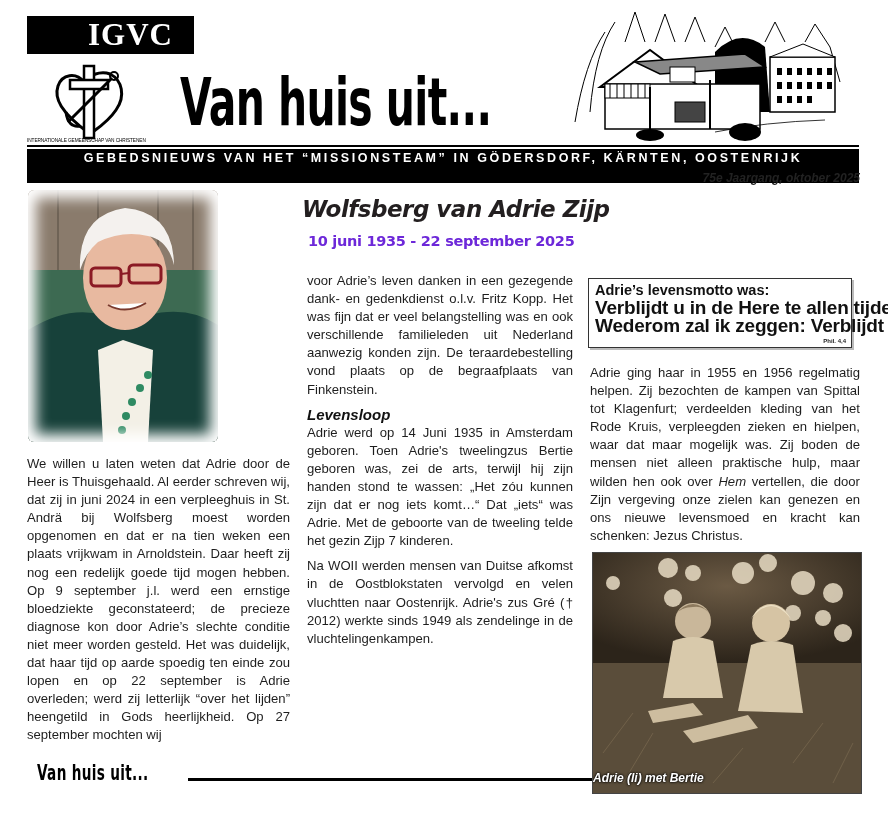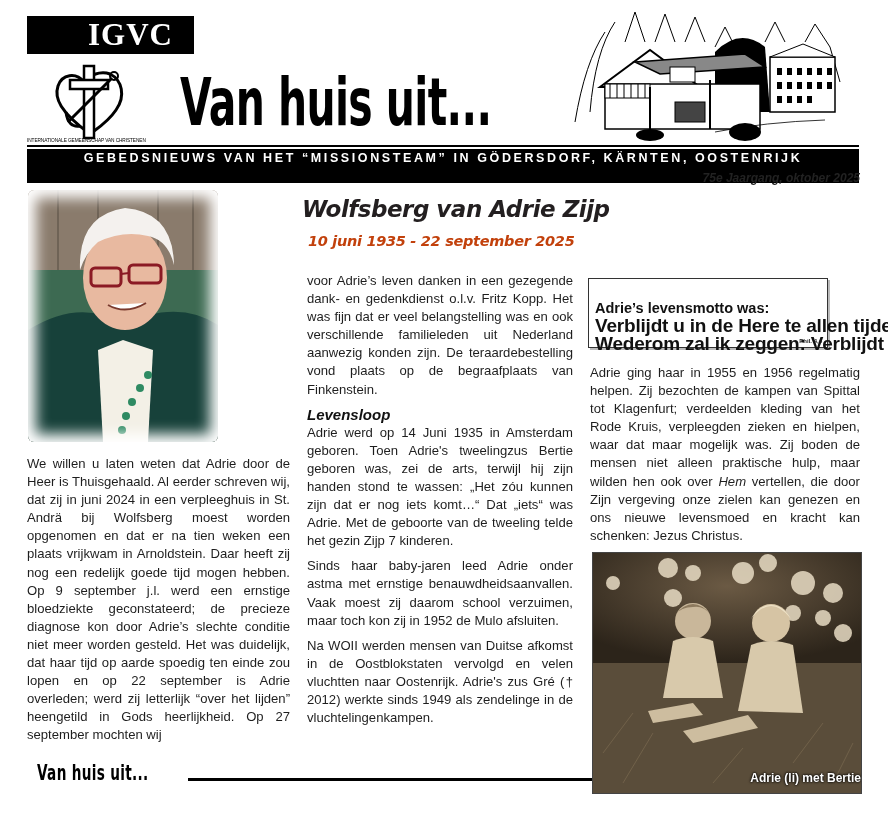--- a/index.html
+++ b/index.html
@@ -13,35 +13,35 @@
   .house { position: absolute; left: 565px; top: 2px; width: 295px; height: 140px; }
   .head-rule { position: absolute; left: 27px; top: 145px; width: 832px; height: 2px; background: #000; }
   .banner { position: absolute; left: 27px; top: 149px; width: 832px; height: 34px; background: #000; color: #fff; font-weight: bold; font-size: 12.5px; line-height: 18px; letter-spacing: 2.6px; text-align: center; white-space: nowrap; overflow: hidden; }
   .issue { position: absolute; right: 28px; top: 171px; font-weight: bold; font-style: italic; font-size: 12px; color: #222; }
 
   
   .portrait { position: absolute; left: 28px; top: 190px; width: 190px; height: 252px; border-radius: 6px; overflow: hidden; box-shadow: 0 0 10px 6px #fff inset; }
   .portrait svg { display: block; }
   .portrait-fade { position: absolute; inset: 0; box-shadow: inset 0 0 14px 8px #ffffff; pointer-events: none; }
   .twins { position: absolute; left: 592px; top: 552px; width: 268px; height: 240px; border: 1px solid #444; overflow: hidden; }
-  .twins-caption { position: absolute; left: 0; right: 0; bottom: 8px; text-align: right; color: #fff; font-weight: bold; font-size: 12px; text-shadow: 0 0 3px #000, 0 0 2px #000; }
+  .twins-caption { position: absolute; left: 0; right: 0; bottom: 8px; text-align: left; color: #fff; font-weight: bold; font-style: italic; font-size: 12px; text-shadow: 0 0 3px #000, 0 0 2px #000; }
 
   
   .art-title { position: absolute; left: 302px; top: 196px; font-family: "DejaVu Sans", sans-serif; font-weight: bold; font-style: italic; font-size: 23px; color: #231f20; letter-spacing: -0.5px; white-space: nowrap; }
-  .art-dates { position: absolute; left: 308px; top: 233px; font-family: "DejaVu Sans", sans-serif; font-weight: bold; font-style: italic; font-size: 14.5px; color: #c2410c; white-space: nowrap; letter-spacing: -0.3px; }
+  .art-dates { position: absolute; left: 308px; top: 233px; font-family: "DejaVu Sans", sans-serif; font-weight: bold; font-size: 14.5px; color: #6d28d9; white-space: nowrap; letter-spacing: -0.3px; }
 
   
   .col { position: absolute; font-size: 13.1px; line-height: 18.1px; text-align: justify; color: #1e1e1e; hyphens: manual; }
   .col p { margin: 0 0 7px 0; }
   .col1 { left: 27px; top: 455px; width: 263px; }
   .col2 { left: 307px; top: 272px; width: 266px; }
   .col3 { left: 590px; top: 364px; width: 270px; }
   .subhead { font-weight: bold; font-style: italic; font-size: 15px; line-height: 18px; margin: 0; color: #111; }
 
-  .motto { position: absolute; left: 588px; top: 278px; width: 240px; height: 70px; border: 1px solid #333; box-shadow: 2px 2px 0 #bbb; padding: 21px 6px 0 6px; box-sizing: border-box; }
+  .motto { position: absolute; left: 588px; top: 278px; width: 264px; height: 70px; border: 1px solid #333; box-shadow: 2px 2px 0 #bbb; padding: 3px 6px 0 6px; box-sizing: border-box; }
   .motto-title { font-weight: bold; font-size: 14.5px; line-height: 17px; color: #111; white-space: nowrap; }
   .motto-line { font-weight: bold; font-size: 19px; line-height: 18px; color: #111; white-space: nowrap; letter-spacing: -0.2px; }
   .motto-ref { position: absolute; right: 5px; bottom: 3px; font-size: 6px; font-weight: bold; }
 
   
   .foot-title { position: absolute; left: 37px; top: 760px; font-family: "DejaVu Sans", sans-serif; font-weight: bold; font-size: 22px; color: #000; transform: scaleX(0.62); transform-origin: left top; white-space: nowrap; letter-spacing: 0.5px; }
   .foot-rule { position: absolute; left: 188px; top: 778px; width: 404px; height: 3px; background: #000; }
 </style>
 </head>
 <body>
@@ -144,21 +144,20 @@
 <div class="art-dates">10 juni 1935 - 22 september 2025</div>
 
 <div class="col col1">
   <p>We willen u laten weten dat Adrie door de Heer is Thuisgehaald. Al eerder schreven wij, dat zij in juni 2024 in een verpleeghuis in St. Andrä bij Wolfsberg moest worden opgenomen en dat er na tien weken een plaats vrijkwam in Arnoldstein. Daar heeft zij nog een redelijk goede tijd mogen heb­ben. Op 9 september j.l. werd een ern­stige bloedziekte geconstateerd; de pre­cieze diagnose kon door Adrie’s slechte conditie niet meer worden gesteld. Het was duidelijk, dat haar tijd op aarde spoe­dig ten einde zou lopen en op 22 septem­ber is Adrie overleden; werd zij letterlijk “over het lijden” heengetild in Gods heer­lijkheid. Op 27 september mochten wij</p>
 </div>
 
 <div class="col col2">
   <p>voor Adrie’s leven danken in een geze­gende dank- en gedenkdienst o.l.v. Fritz Kopp. Het was fijn dat er veel belangstel­ling was en ook verschillende familieleden uit Nederland aanwezig konden zijn. De teraardebestelling vond plaats op de be­graafplaats van Finkenstein.</p>
   <h3 class="subhead">Levensloop</h3>
   <p>Adrie werd op 14 Juni 1935 in Amster­dam geboren. Toen Adrie's tweelingzus Bertie geboren was, zei de arts, terwijl hij zijn handen stond te wassen: „Het zóu kunnen zijn dat er nog iets komt…“ Dat „iets“ was Adrie. Met de geboorte van de tweeling telde het gezin Zijp 7 kinderen.</p>
-  <p>Sinds haar baby-jaren leed Adrie onder astma met ernstige benauwdheidsaan­vallen. Vaak moest zij daarom school verzuimen, maar toch kon zij in 1952 de Mulo afsluiten.</p>
   <p>Na WOII werden mensen van Duitse af­komst in de Oostblokstaten vervolgd en velen vluchtten naar Oostenrijk. Adrie's zus Gré († 2012) werkte sinds 1949 als zendelinge in de vluchtelingenkampen.</p>
 </div>
 
 <div class="motto">
   <div class="motto-title">Adrie’s levensmotto was:</div>
   <div class="motto-line">Verblijdt u in de Here te allen tijde!</div>
   <div class="motto-line">Wederom zal ik zeggen: Verblijdt u!</div>
   <div class="motto-ref">Phil. 4,4</div>
 </div>
 

